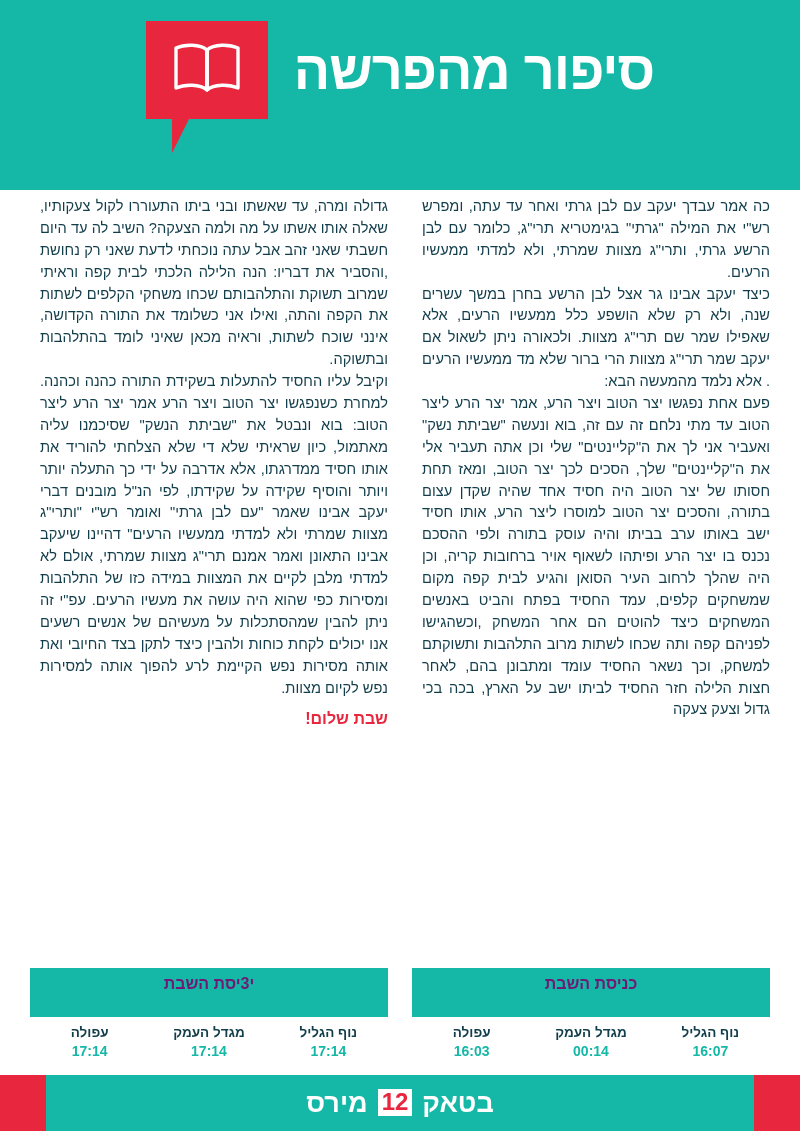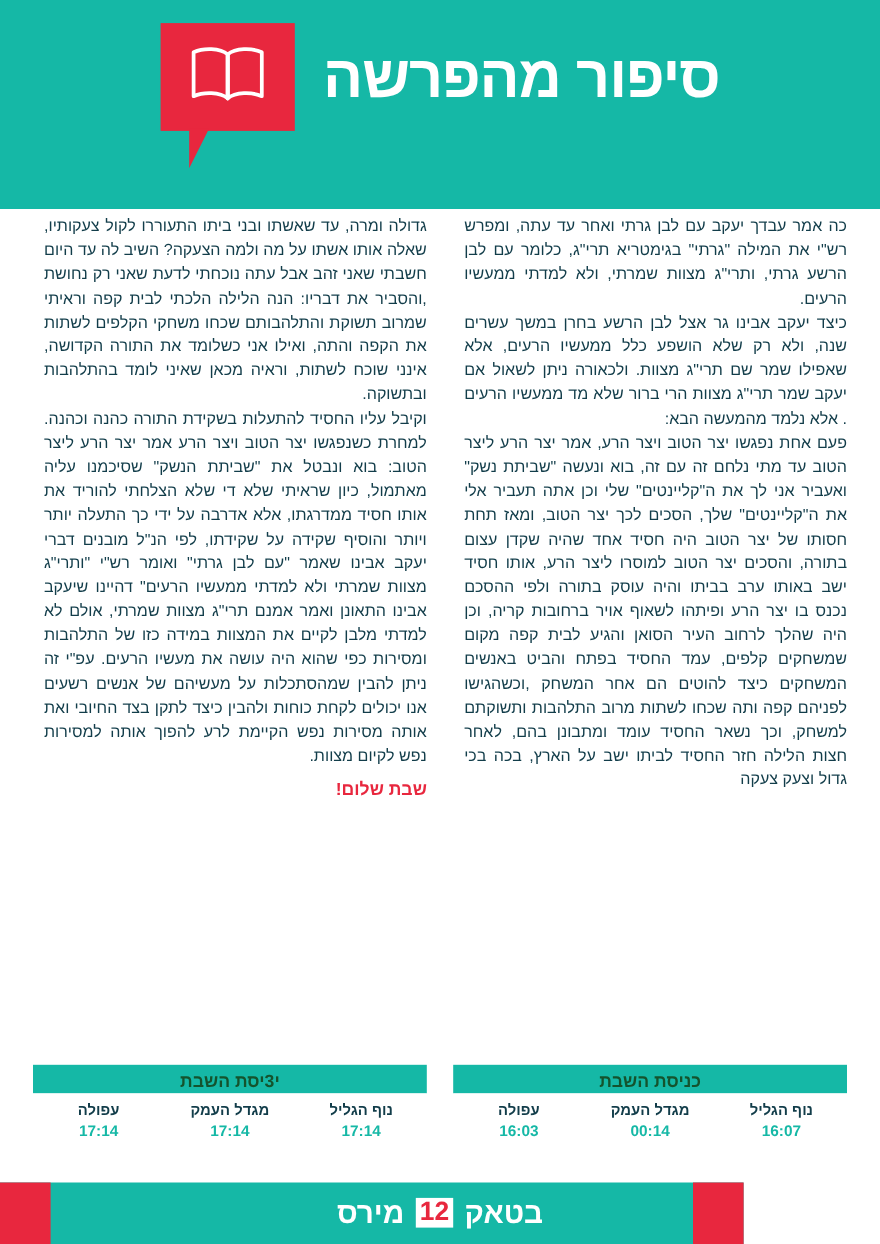--- a/index.html
+++ b/index.html
@@ -119,25 +119,25 @@
   .table-box {
     position: absolute;
     top: 0;
     width: 358px;
   }
   .table-right { right: 30px; }
   .table-left  { left: 30px; }
 
   .table-head {
     background: #15b8a6;
-    color: #14532d;
+    color: #701a75;
     text-align: center;
     font-weight: bold;
     font-size: 16px;
-    padding: 7px 0 1px 0;
+    padding: 7px 0 24px 0;
     direction: rtl;
   }
   .table-body {
     display: flex;
     flex-direction: row-reverse;
     background: #ffffff;
     border: 0;
   }
   .tcell {
     flex: 1;
@@ -156,21 +156,21 @@
     display: block;
     color: #15b8a6;
     font-size: 14px;
     font-weight: bold;
   }
 
   
   .footer {
     position: absolute;
     left: 0; bottom: 0;
-    width: 676px;
+    width: 800px;
     height: 56px;
     background: #15b8a6;
   }
   .footer-inner {
     position: absolute;
     left: 0; top: 0;
     width: 800px; height: 56px;
     display: flex;
     flex-direction: row-reverse;
     align-items: center;

